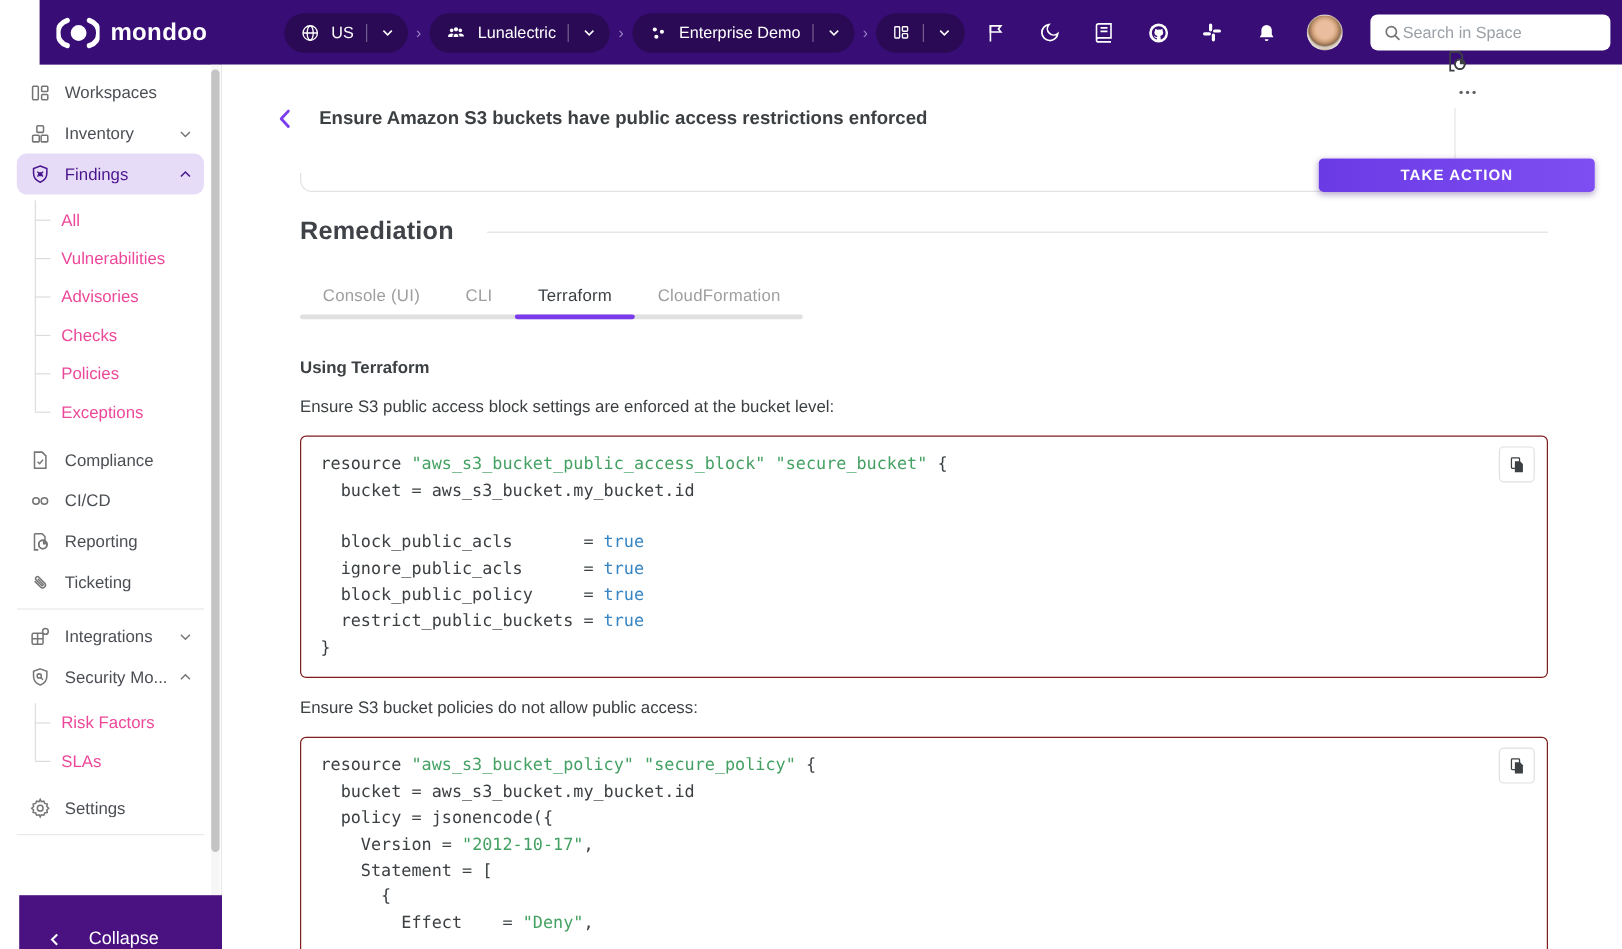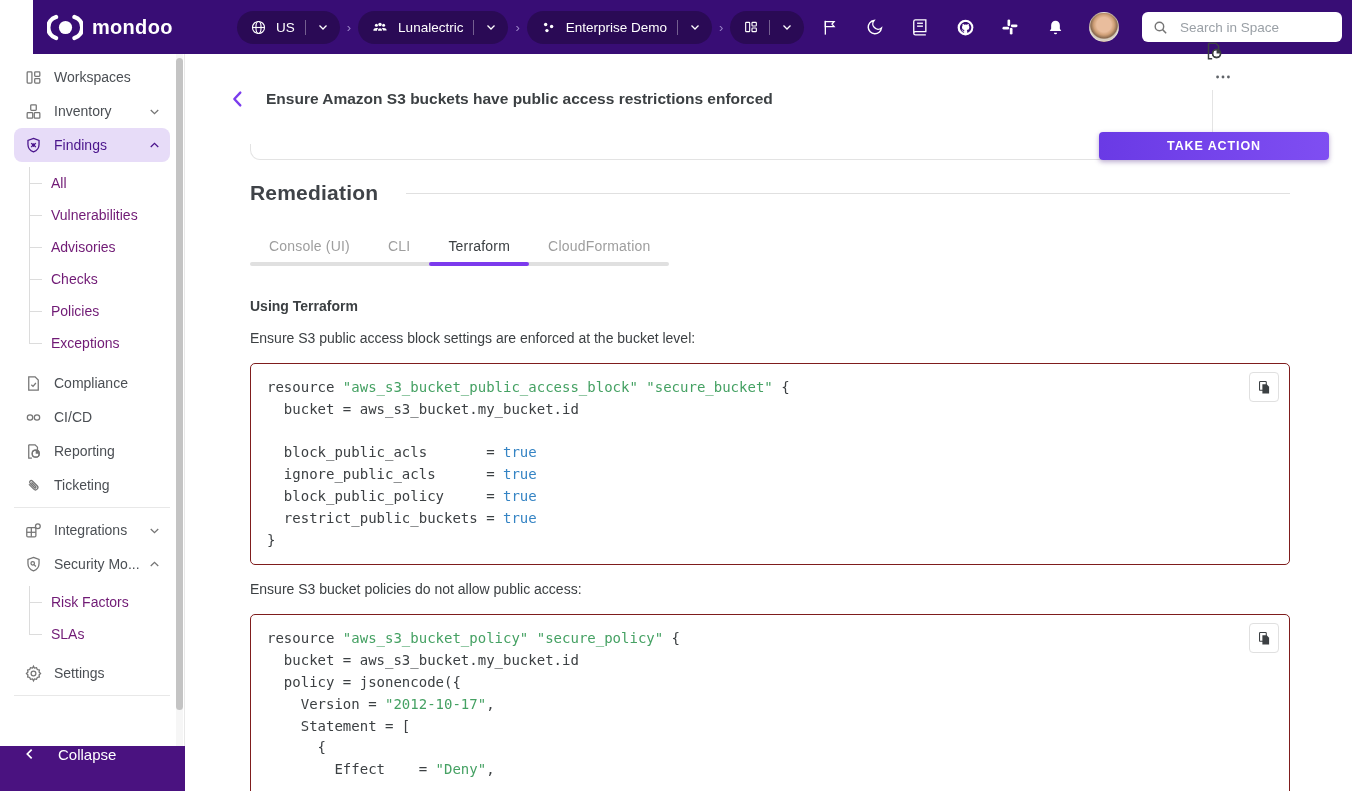--- a/index.html
+++ b/index.html
@@ -14,46 +14,46 @@
   .pill { background:#2a0a55; border-radius:17px; height:33px; display:flex; align-items:center;
     padding:0 10px 0 13px; color:#fff; font-size:13.5px; gap:9px; cursor:pointer; }
   .pill .pdiv { width:1px; height:15px; background:rgba(255,255,255,.35); margin:0 1px; }
   .crumb-sep { color:#9b84c8; font-size:13px; }
   .top-actions { margin-left:auto; display:flex; align-items:center; gap:23px; }
   .tico { display:inline-flex; align-items:center; justify-content:center; width:22px; height:22px; cursor:pointer; }
   .avatar { width:30px; height:30px; border-radius:50%; cursor:pointer;
     background:radial-gradient(circle at 50% 42%, #e9bd9d 0 34%, #cf9f77 48%, #8a6a4f 62%, #d9cfc3 68%, #cfc3b4 100%);
     border:1px solid rgba(255,255,255,.4); }
   .search { width:200px; height:30px; background:#fff; border-radius:6px; display:flex; align-items:center;
-    padding:0 10px; gap:11px; margin-left:22px; }
+    padding:0 10px; gap:0; margin-left:22px; }
   .search input { border:none; outline:none; width:150px; font-size:13.5px; color:#5f6368;
     font-family:"Liberation Sans",sans-serif; }
   .search input::placeholder { color:#9aa0a6; }
 
   
   .sidebar { position:absolute; top:54px; left:0; width:185px; height:737px; background:#fff;
     border-right:1px solid #e8e8e8; }
   .side-scroll { padding:6px 14px 0 14px; }
   .srow { display:flex; align-items:center; height:34px; padding:0 8px 0 9px; border-radius:8px;
     color:#4b4f54; font-size:14px; cursor:pointer; }
   .srow .sicon { display:inline-flex; width:20px; justify-content:center; color:#757575; }
   .srow .slabel { margin-left:11px; white-space:nowrap; overflow:hidden; }
   .srow .schev { margin-left:auto; display:inline-flex; color:#757575; }
   .srow.active { background:#e7dcf8; color:#4a148c; }
   .srow.active .sicon, .srow.active .schev { color:#4a148c; }
   .tree { position:relative; margin:5px 0 0 15px; }
   .tree::before { content:""; position:absolute; left:0; top:0; bottom:16px; width:1px; background:#dcdcdc; }
-  .crow { display:flex; align-items:center; height:32px; color:#701a75; font-size:14px; cursor:pointer; }
+  .crow { display:flex; align-items:center; height:32px; color:#ec4899; font-size:14px; cursor:pointer; }
   .crow .elbow { width:13px; height:1px; background:#dcdcdc; margin-right:9px; }
   .sdivider { height:1px; background:#e8e8e8; margin:5px 0; }
   .mt6{margin-top:6px;} .mt7{margin-top:7px;} .mt10{margin-top:10px;}
   .side-scrollbar { position:absolute; top:0; right:1px; width:7px; height:692px; background:#f6f6f6; }
   .side-scrollbar .thumb { position:absolute; top:4px; left:0; width:7px; height:652px; background:#c4c4c4; border-radius:4px; }
-  .collapse-bar { position:absolute; left:0; bottom:0; width:185px; height:45px; background:#4a1280;
-    display:flex; align-items:flex-start; color:#fff; padding-left:22px; gap:20px; cursor:pointer; font-size:15px; }
+  .collapse-bar { position:absolute; left:16px; bottom:0; width:185px; height:45px; background:#4a1280;
+    display:flex; align-items:flex-end; color:#fff; padding-left:22px; gap:20px; cursor:pointer; font-size:15px; }
 
   
   .main { margin-left:185px; width:1167px; height:737px; position:relative; background:#fff; }
   .page-head { height:90px; display:flex; align-items:center; padding:0 23px 0 42px; background:#fff; }
   .back-btn { display:inline-flex; cursor:pointer; }
   .page-title { margin-left:17px; font-size:15.5px; font-weight:700; color:#3c4043; }
   .head-right { margin-left:auto; display:flex; align-items:center;flex-direction:column; }
   .hico { display:inline-flex; width:26px; height:26px; align-items:center; justify-content:center; cursor:pointer; color:#3c4043; }
   .hdiv { width:1px; height:42px; background:#e4e4e4; margin:0 20px 0 16px; }
   .take-action { width:230px; height:28px; border:none; border-radius:4px; color:#fff; font-size:12.5px;

